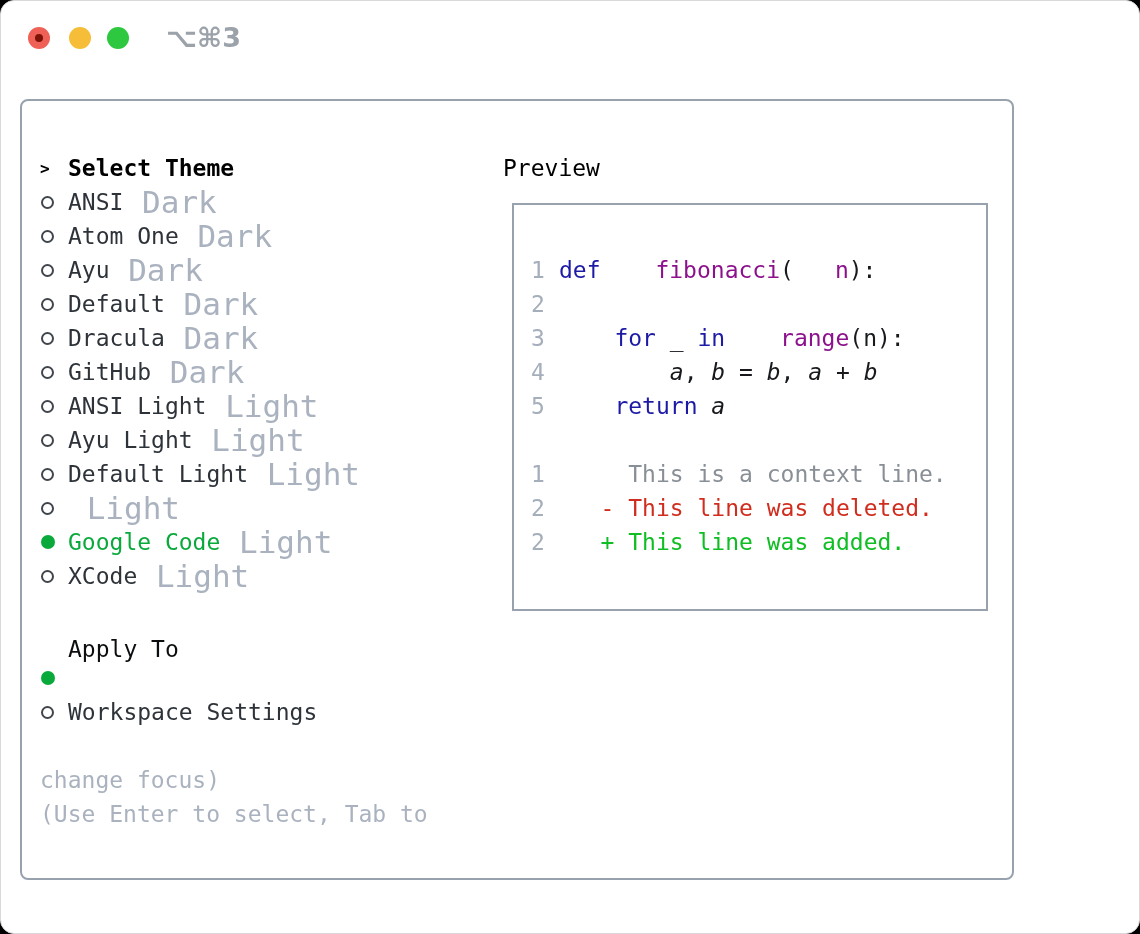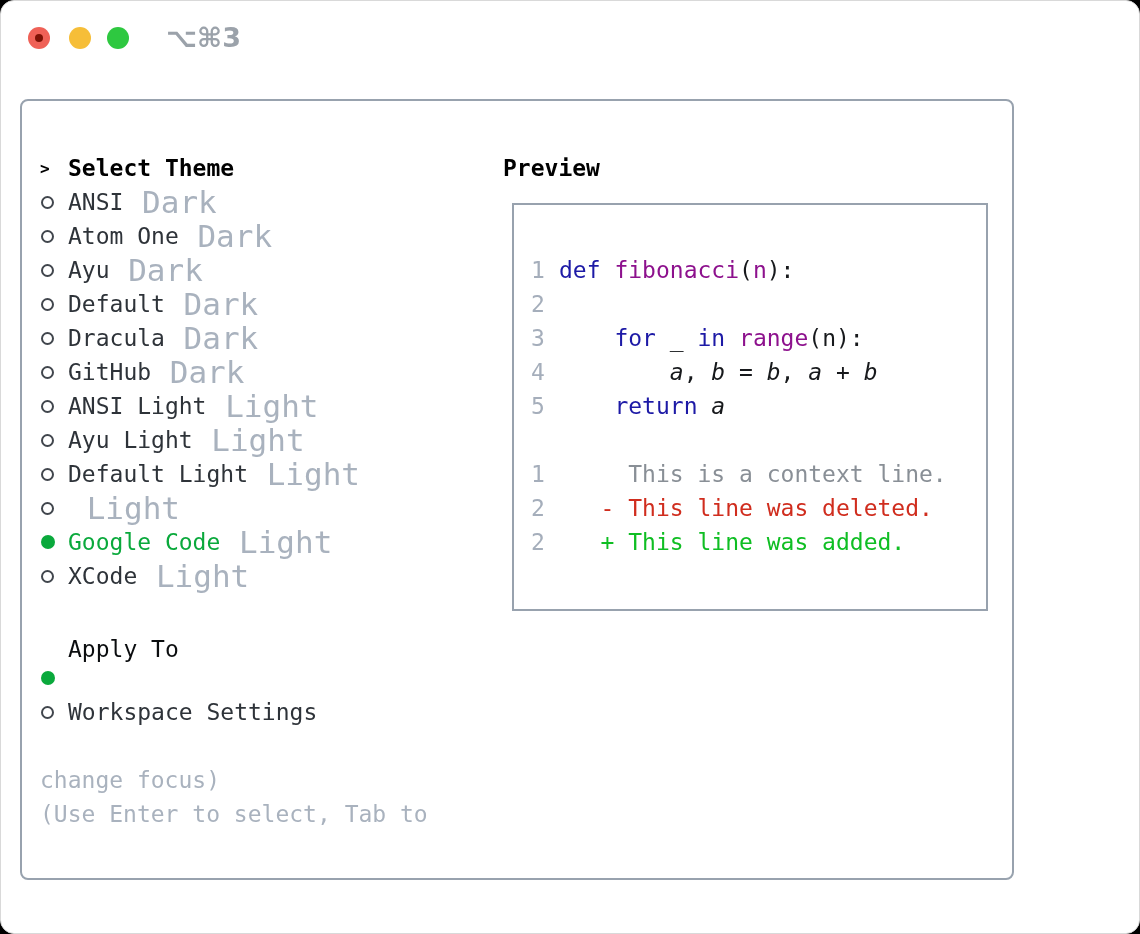--- a/index.html
+++ b/index.html
@@ -52,35 +52,35 @@
   .t-name.sel { color: var(--accent-green); }
   .t-variant { color: var(--muted-gray); font-size: 31px; }
   .subhdr { color: #0b0d0f; font-size: 23px; margin-top: 10px; }
   .spacer { height: 34px; }
   .hint { color: var(--muted-gray); font-size: 23px; line-height: 34px; white-space: pre; }
 
   
   .preview-title {
     position: absolute; left: 481px; top: 50px; height: 34px;
     display: flex; align-items: center;
-    font-weight: bold; color: #000; font-size: 23px;
+    font-weight: normal; color: #000; font-size: 23px;
   }
   .preview-box {
     position: absolute; left: 490px; top: 102px;
     width: 476px; height: 408px;
     border: 2px solid var(--border-gray);
     background: #fff;
     padding: 48px 0 0 17px;
     overflow: hidden;
   }
   .pline { height: 34px; display: flex; align-items: center; font-size: 23px; white-space: pre; }
   .lnum { display: inline-block; width: 14px; margin-right: 14px; color: var(--lnum-gray); flex: none; }
   .lcontent { white-space: pre; }
   .tok-kw  { color: var(--code-keyword); }
-  .tok-fn  { color: var(--code-name); }
+  .tok-fn  { color: var(--code-name); margin-left: 41px; }
   .tok-num { color: var(--code-number); }
   .tok-pln { color: #17191c; }
   .tok-var { color: #17191c; font-style: italic; }
   .tok-context { color: #898f96; }
   .tok-deleted { color: var(--diff-deleted); }
   .tok-added   { color: var(--diff-added); }
 </style>
 </head>
 <body>
 

